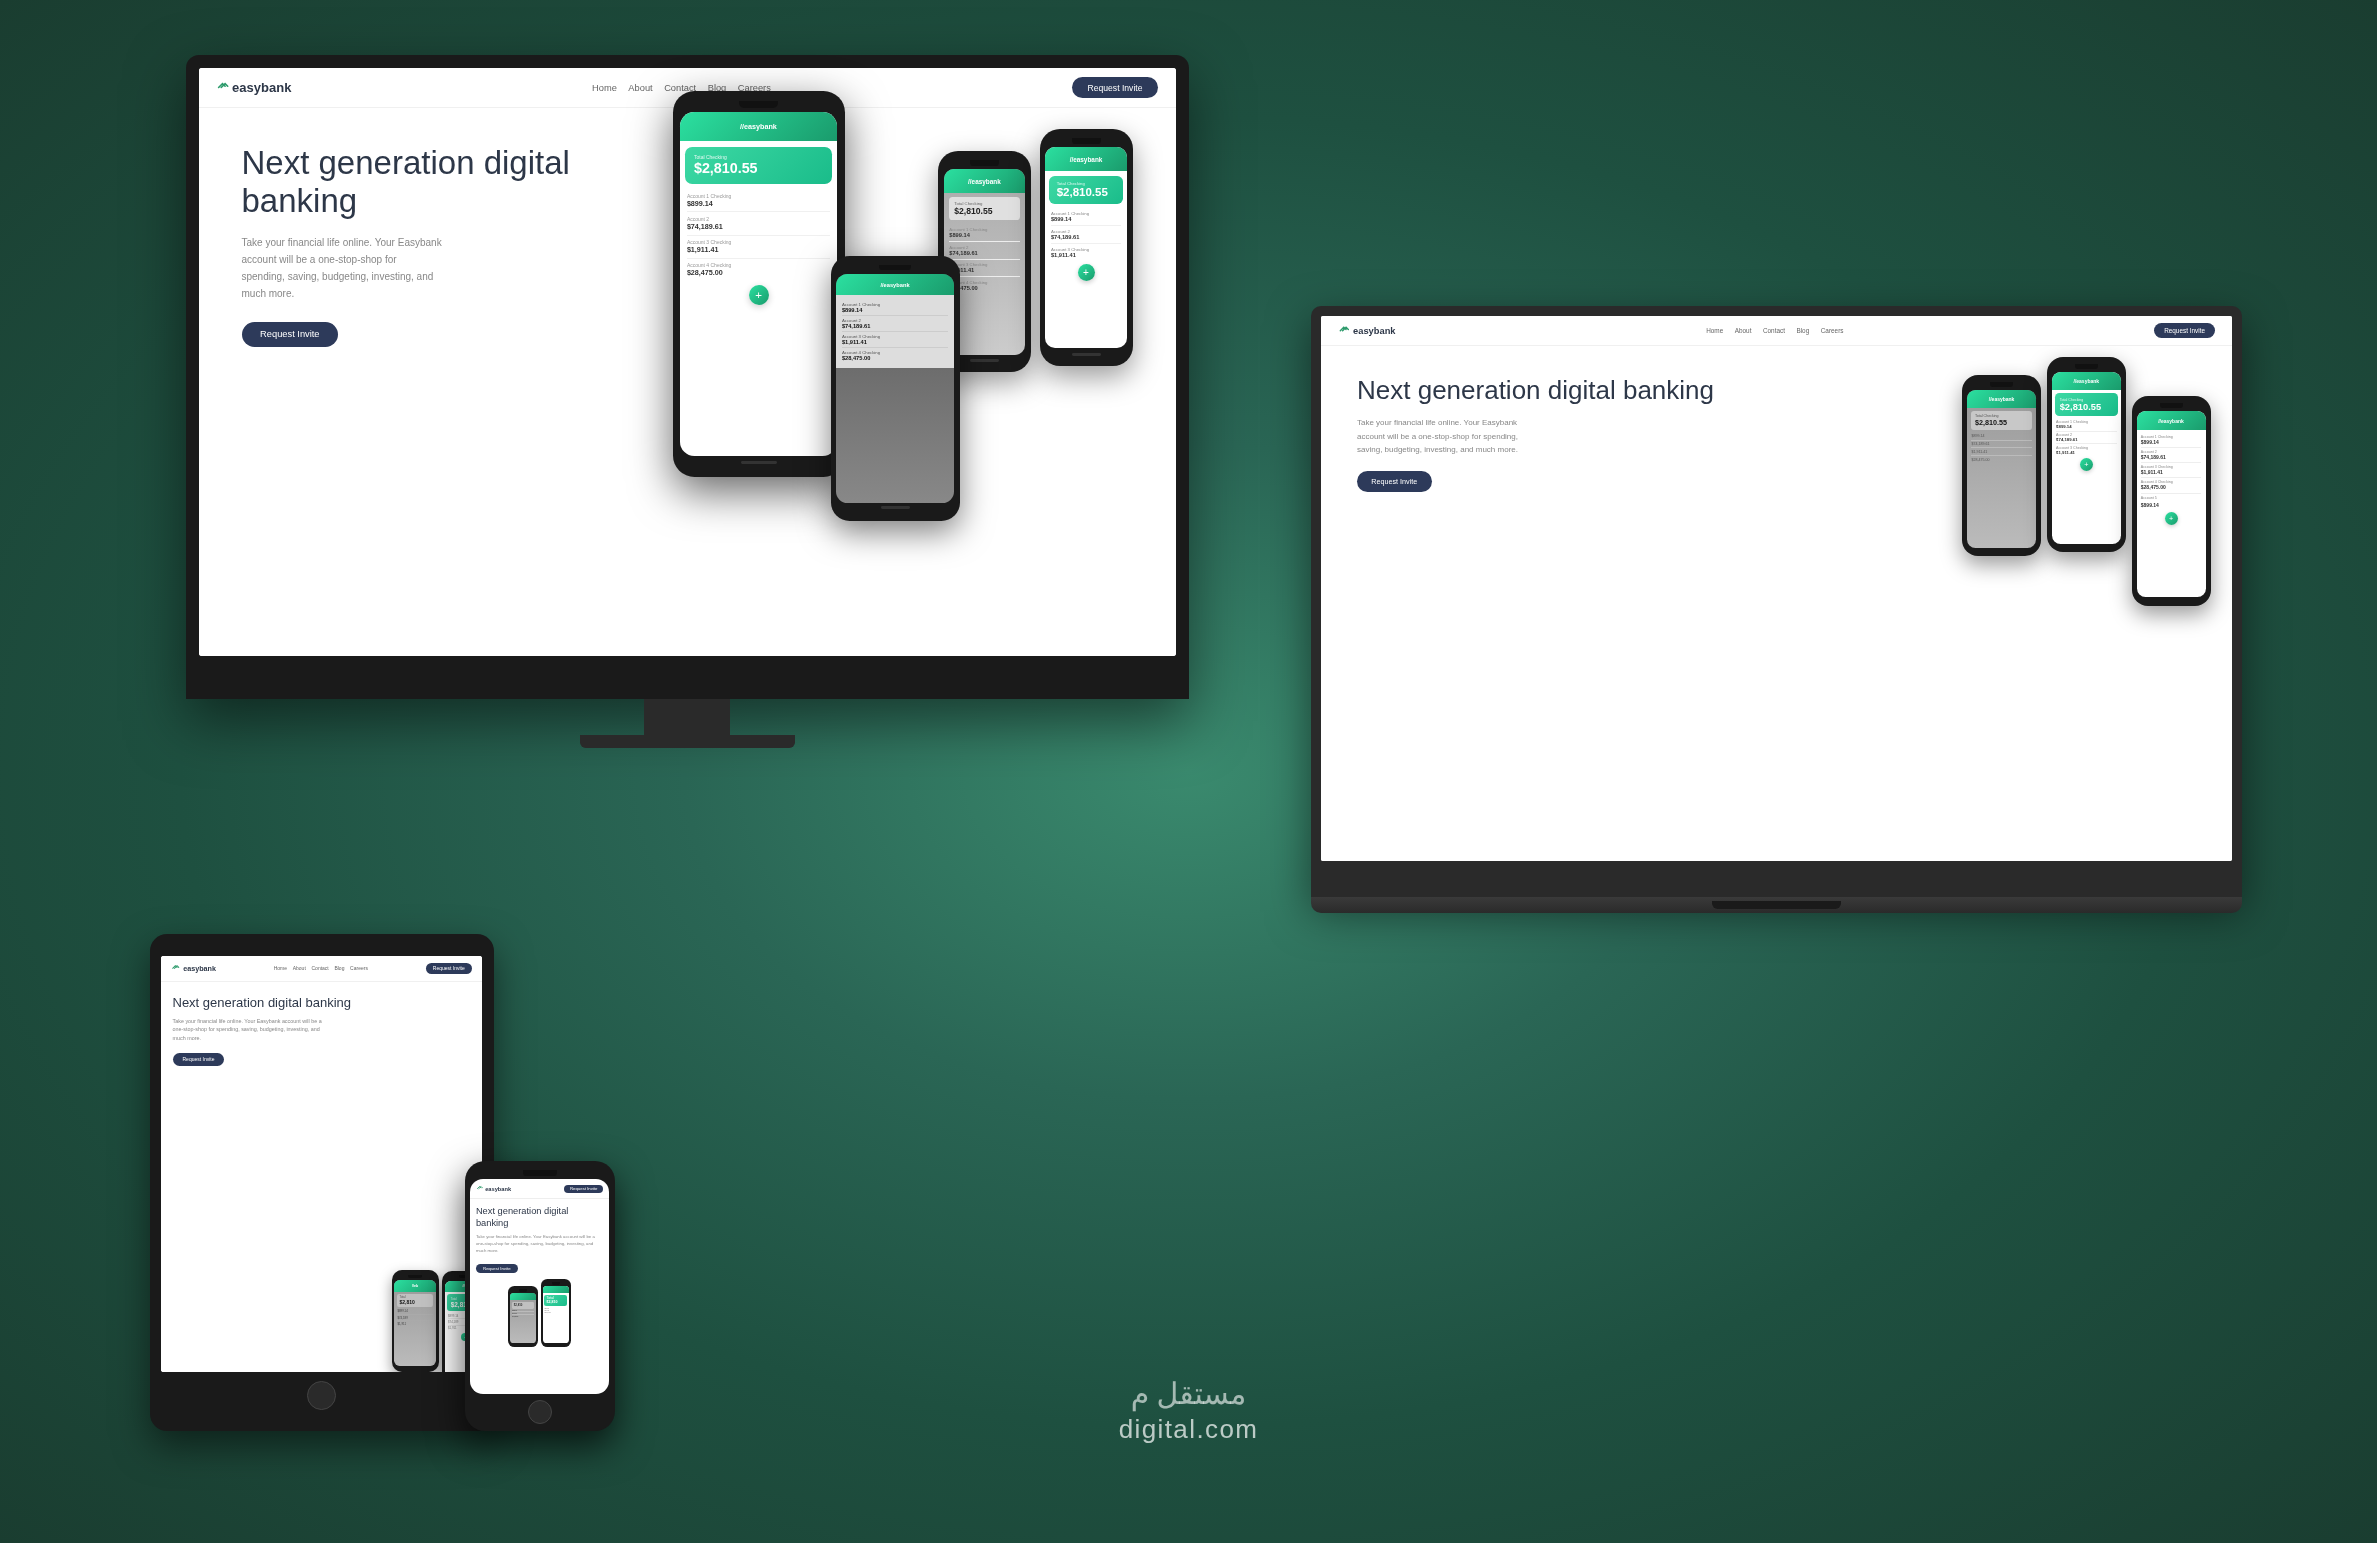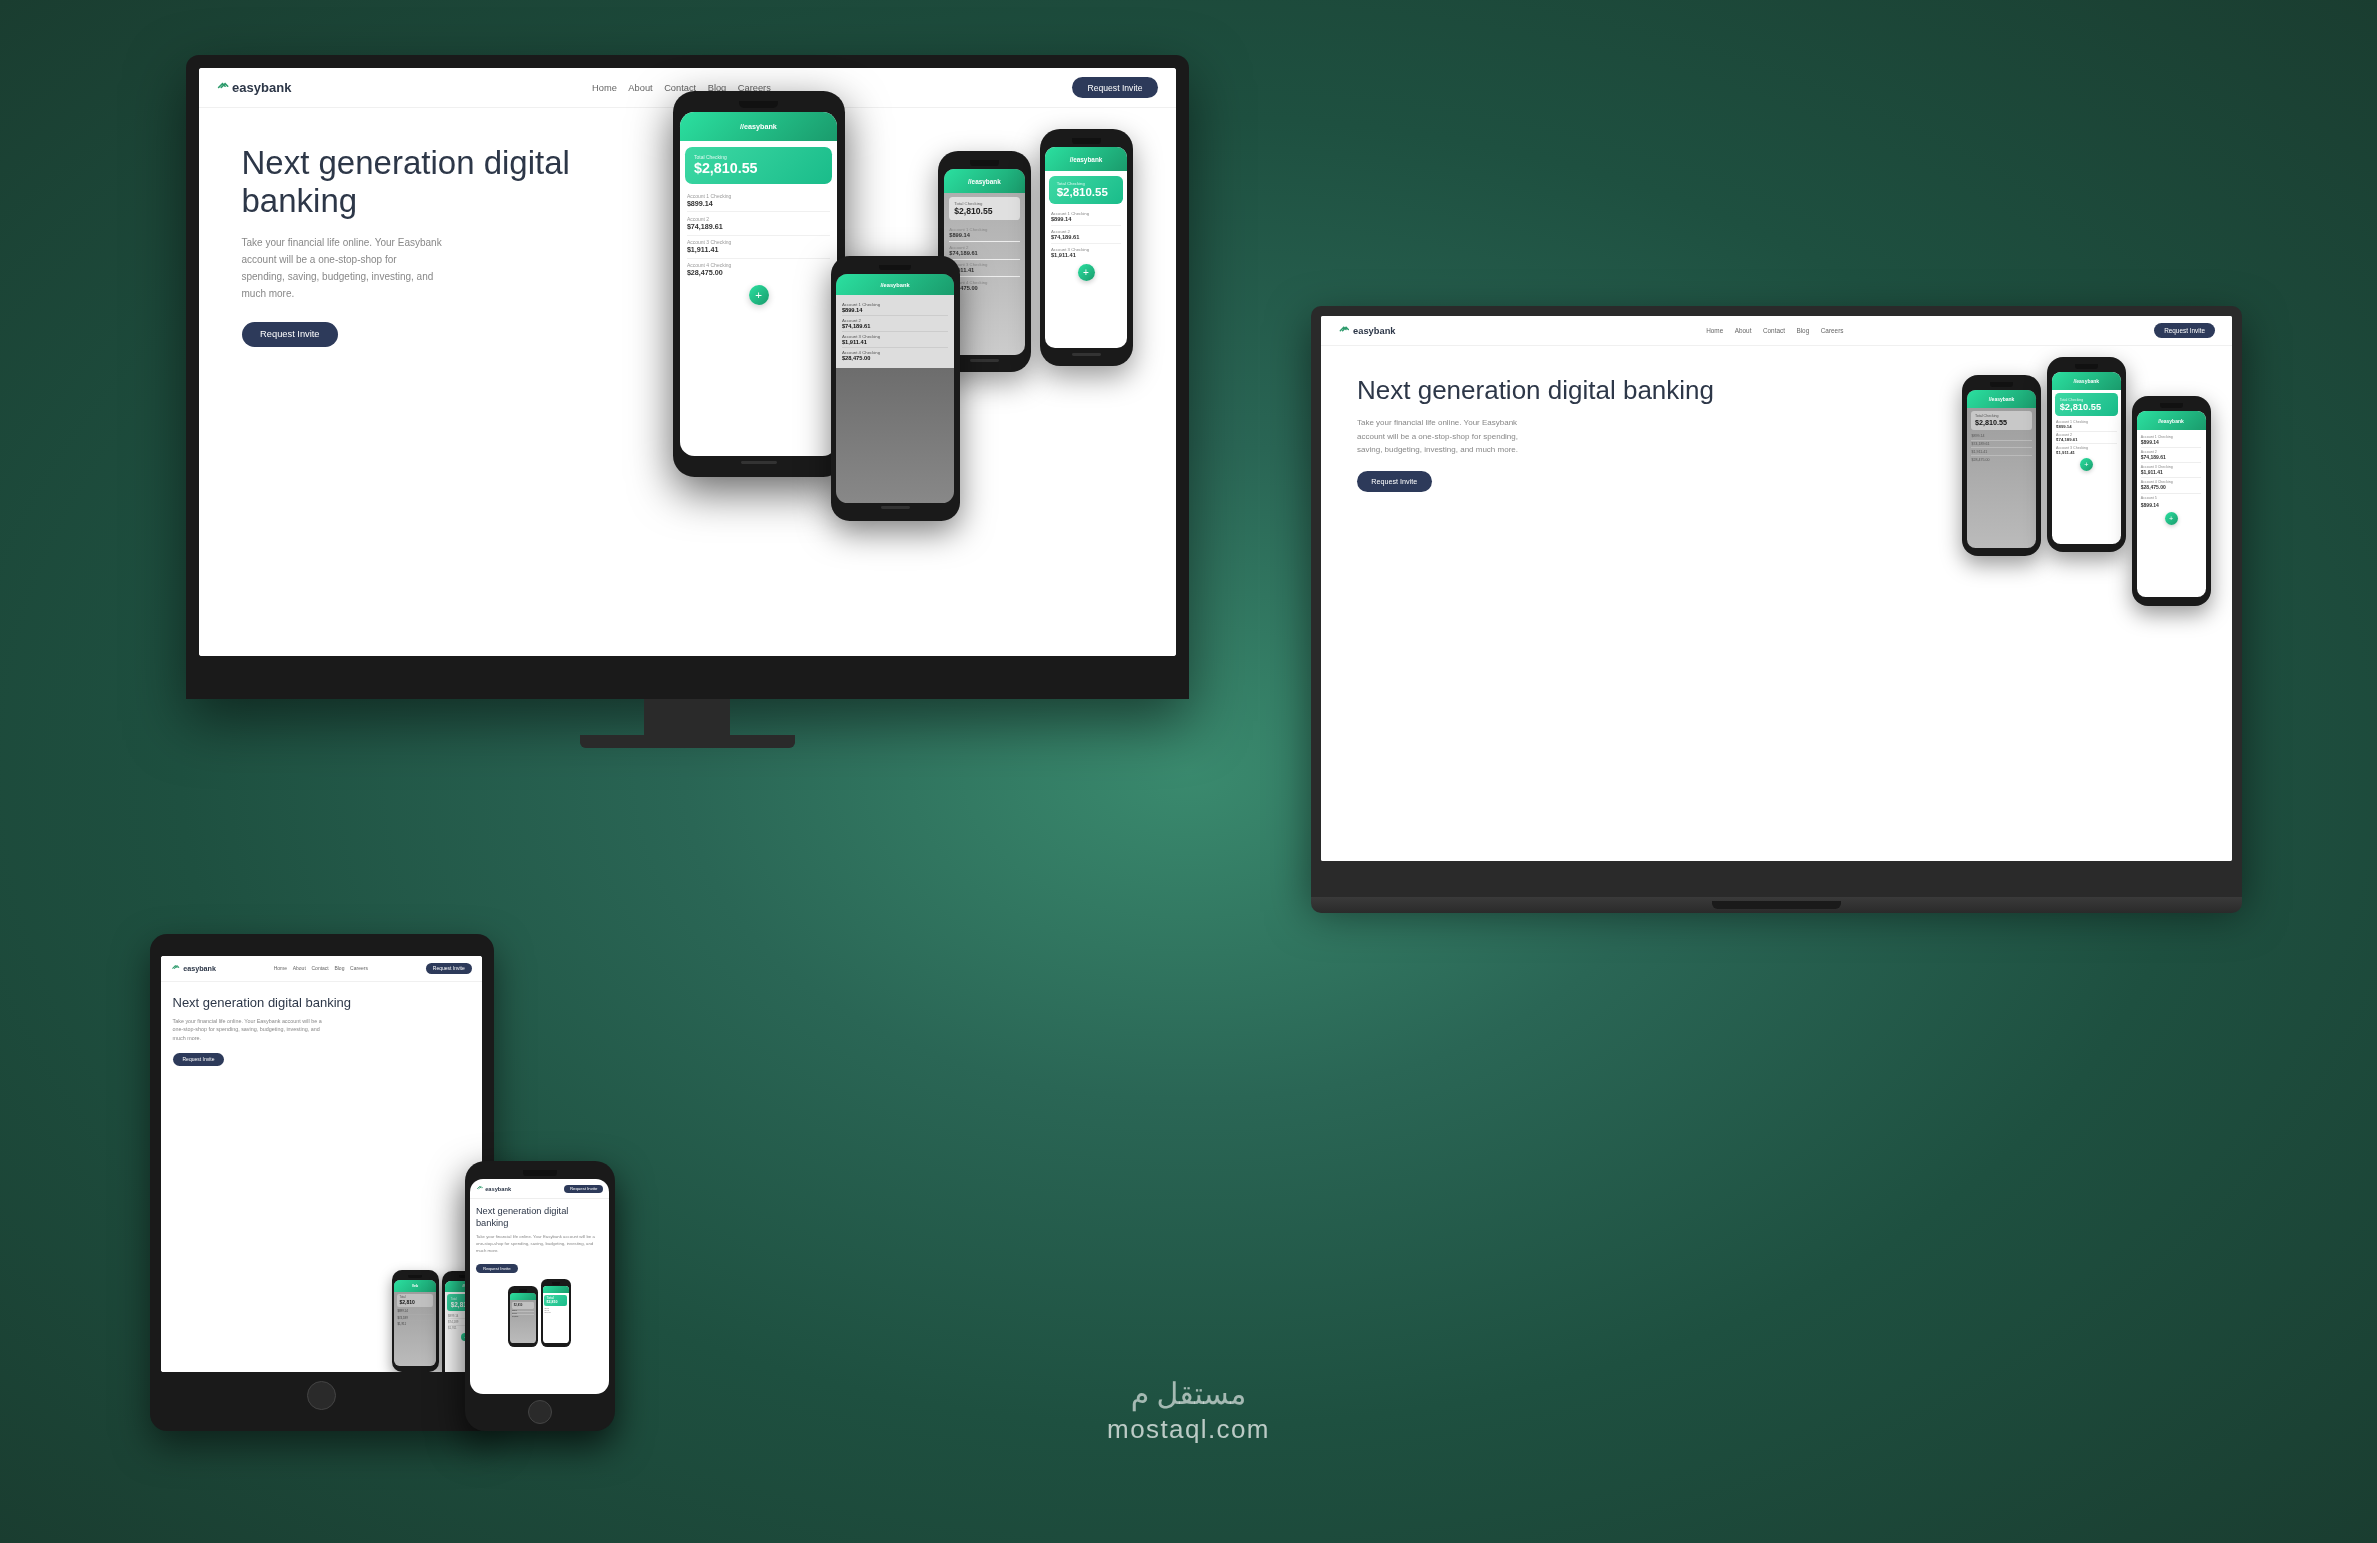--- a/index.html
+++ b/index.html
@@ -655,17 +655,17 @@
 
       <div style="width:24px;height:24px;border-radius:50%;background:#2a2a2a;border:1.4px solid #444;margin:5.7px auto 1.4px;"></div>
     </div>
   </div>
 
   <div class="watermark">
     <div class="watermark-logo">
       <span>م</span>
       <span>مستقل</span>
     </div>
-    <div class="watermark-url">mostaql.com</div>
+    <div class="watermark-url">digital.com</div>
   </div>
 
 </div>
 
 
 </body></html>

